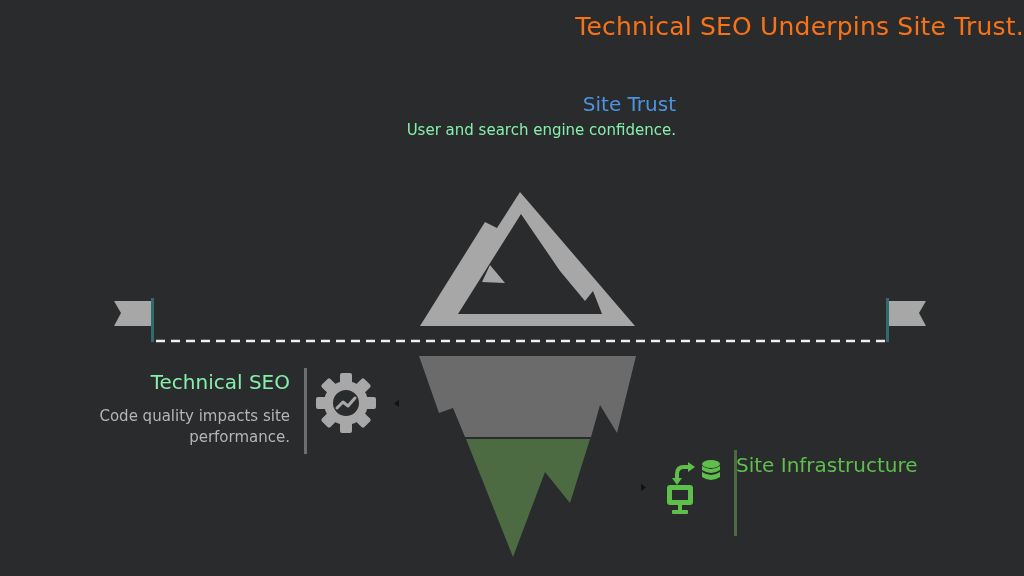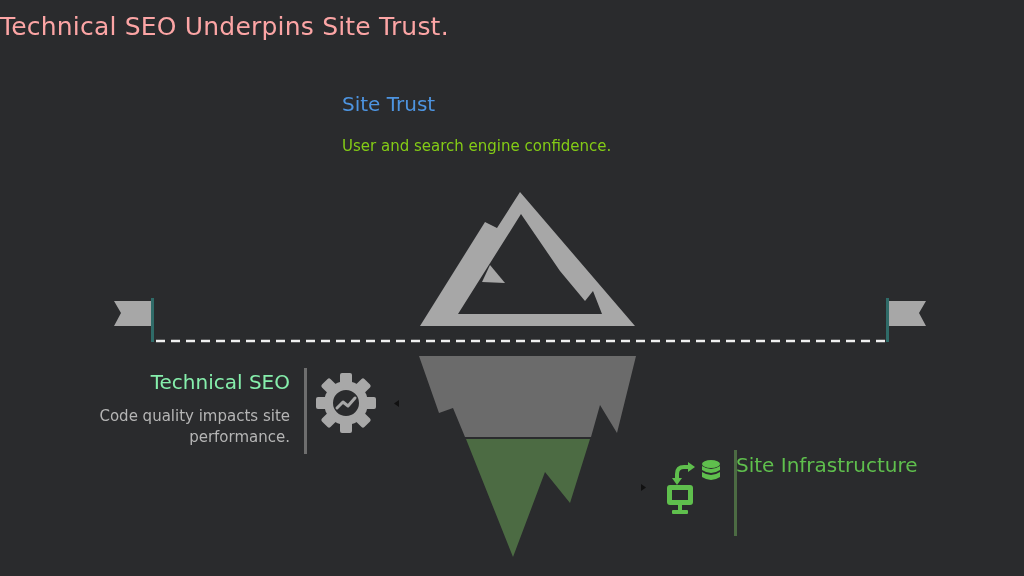--- a/index.html
+++ b/index.html
@@ -5,29 +5,29 @@
     html, body { margin: 0; padding: 0; }
     body {
       width: 1024px; height: 576px;
       background: #2a2b2d;
       position: relative; overflow: hidden;
       font-family: "DejaVu Sans", "Liberation Sans", sans-serif;
       color: #e8e8e8;
     }
     .title {
       position: absolute; left: 0; top: 12px; width: 1024px;
-      text-align: left; font-size: 25px; color: #fca5a5;
+      text-align: right; font-size: 25px; color: #f97316;
       letter-spacing: 0.2px;
     }
     .top-label {
-      position: absolute; left: 342px; width: 316px; top: 92px;
-      text-align: left;
+      position: absolute; left: 360px; width: 316px; top: 92px;
+      text-align: right;
     }
     .top-label .h { font-size: 20px; color: #4d94e0; }
-    .top-label .d { margin-top: 20px; font-size: 15px; line-height: 21px; color: #84cc16; }
+    .top-label .d { margin-top: 4px; font-size: 15px; line-height: 21px; color: #86efac; }
     .left-label {
       position: absolute; left: 40px; top: 370px; width: 250px;
       text-align: right;
     }
     .left-label .h { font-size: 20px; color: #86efac; }
     .left-label .d { margin-top: 12px; font-size: 15px; line-height: 21px; color: #b5b5b5; text-align: right; }
     .right-label {
       position: absolute; left: 736px; top: 453px; width: 260px;
       text-align: left;
     }

